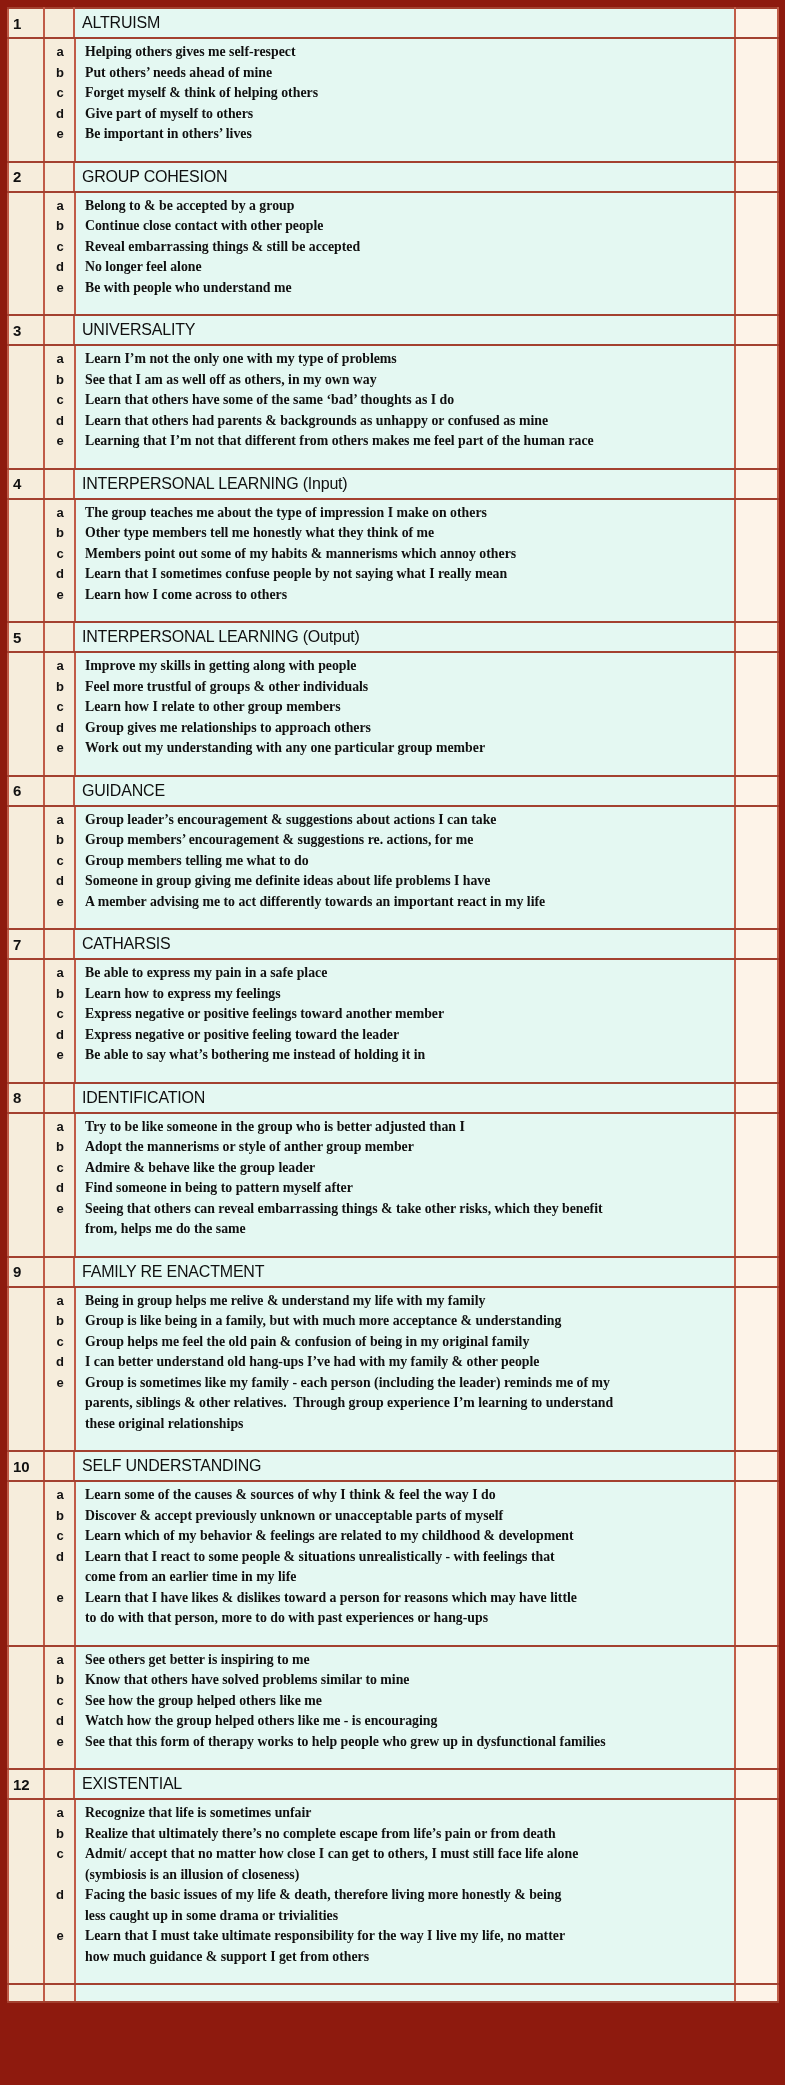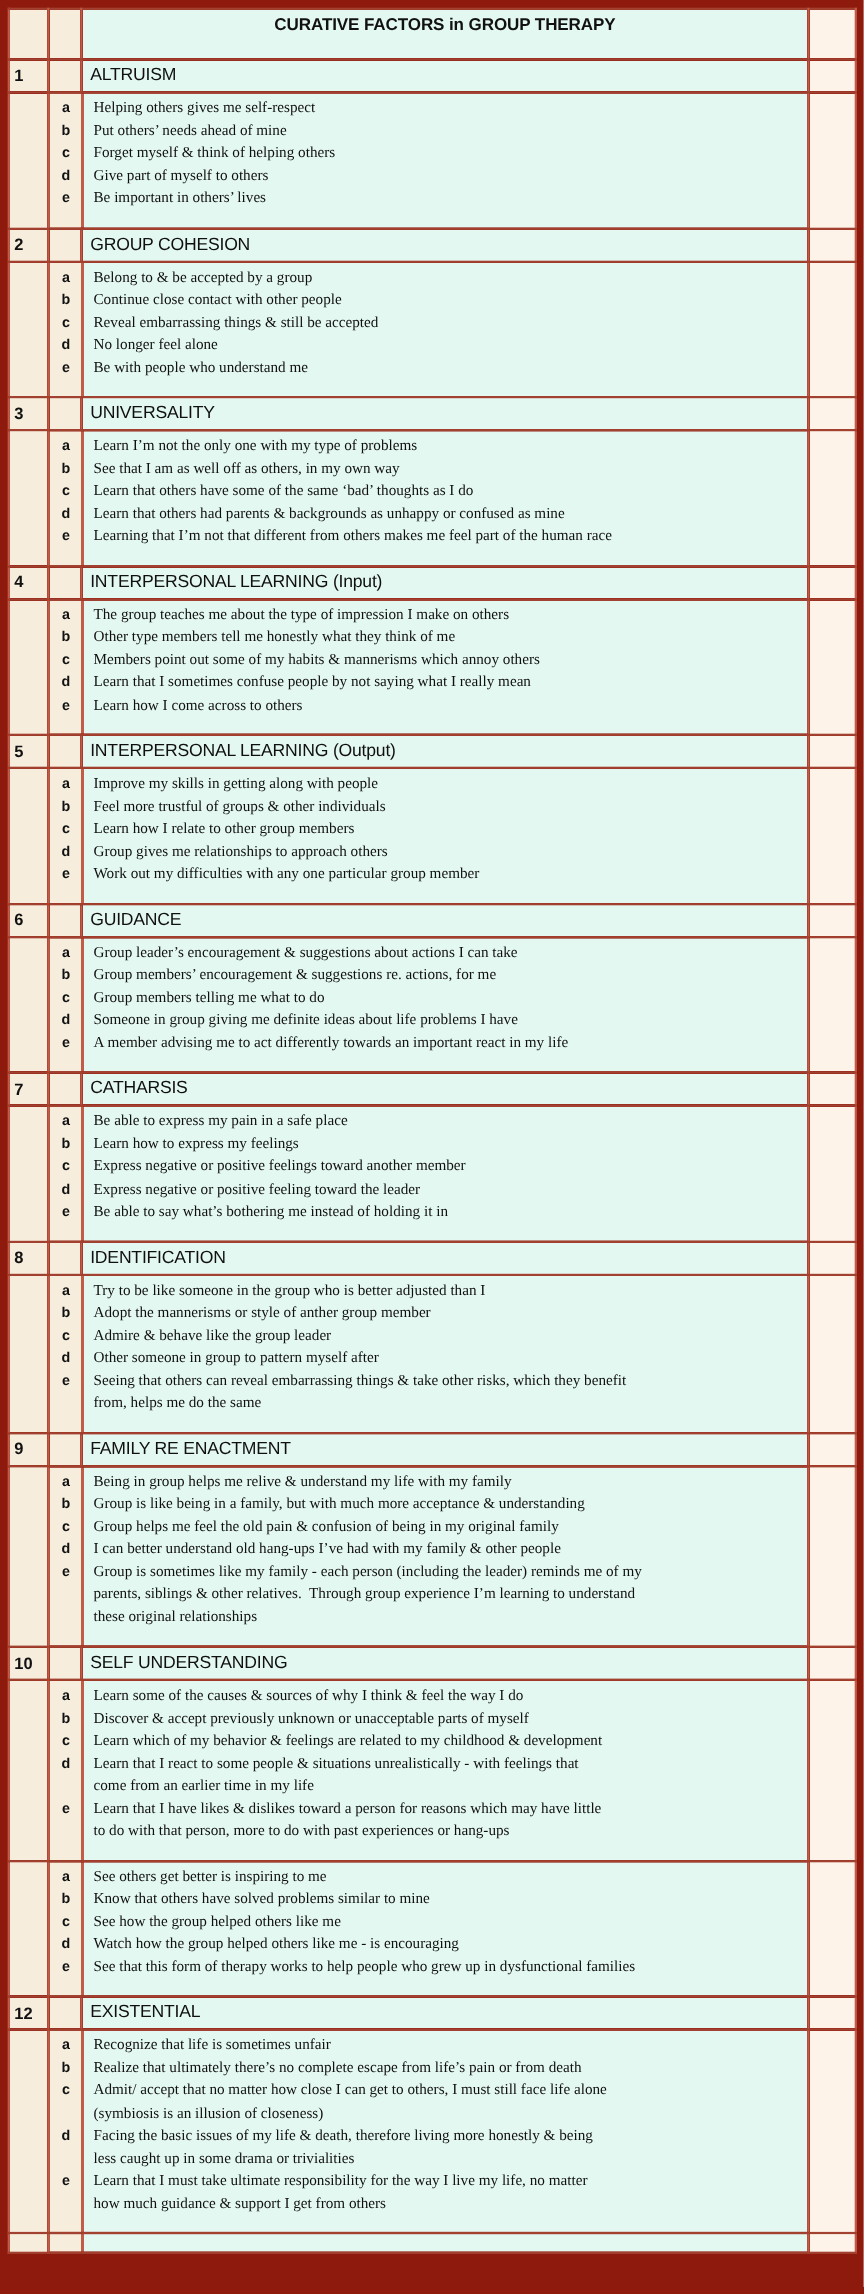--- a/index.html
+++ b/index.html
@@ -75,41 +75,36 @@
     line-height:20.5px;
     color:#111;
   }
   .txt{
     font-family:"Liberation Serif",serif;
     font-size:13.8px;
     line-height:20.5px;
     color:#101010;
     padding:0 14px 0 10px;
     white-space:pre-wrap;
+    font-weight:bold;
   }
   .end-row{height:16px;}
 </style>
 </head>
 <body>
 
 <div class="sheet">
   <table>
     <colgroup>
       <col style="width:36px">
       <col style="width:30px">
       <col>
       <col style="width:43px">
     </colgroup>
     <tbody id="table-body">
-      <tr class="title-row">
-        <td class="cream"></td>
-        <td class="cream"></td>
-        <td class="title-cell">CURATIVE FACTORS in GROUP THERAPY</td>
-        <td class="peach"></td>
-      </tr>
       <tr class="header-row">
           <td class="cream num-cell">1</td>
           <td class="cream"></td>
           <td class="heading-cell">ALTRUISM</td>
           <td class="peach"></td>
         </tr>
         <tr class="items-row">
           <td class="cream"></td>
           <td class="items-cell" colspan="2">
             <div class="items">
@@ -211,21 +206,21 @@
             <div class="items">
               <div class="ltr">a</div>
               <div class="txt">Improve my skills in getting along with people</div>
               <div class="ltr">b</div>
               <div class="txt">Feel more trustful of groups &amp; other individuals</div>
               <div class="ltr">c</div>
               <div class="txt">Learn how I relate to other group members</div>
               <div class="ltr">d</div>
               <div class="txt">Group gives me relationships to approach others</div>
               <div class="ltr">e</div>
-              <div class="txt">Work out my difficulties with any one particular group member</div>
+              <div class="txt">Work out my understanding with any one particular group member</div>
             </div>
           </td>
           <td class="peach"></td>
         </tr>
         <tr class="header-row">
           <td class="cream num-cell">6</td>
           <td class="cream"></td>
           <td class="heading-cell">GUIDANCE</td>
           <td class="peach"></td>
         </tr>
@@ -281,21 +276,21 @@
           <td class="cream"></td>
           <td class="items-cell" colspan="2">
             <div class="items">
               <div class="ltr">a</div>
               <div class="txt">Try to be like someone in the group who is better adjusted than I</div>
               <div class="ltr">b</div>
               <div class="txt">Adopt the mannerisms or style of anther group member</div>
               <div class="ltr">c</div>
               <div class="txt">Admire &amp; behave like the group leader</div>
               <div class="ltr">d</div>
-              <div class="txt">Other someone in group to pattern myself after</div>
+              <div class="txt">Find someone in being to pattern myself after</div>
               <div class="ltr">e</div>
               <div class="txt">Seeing that others can reveal embarrassing things &amp; take other risks, which they benefit
 from, helps me do the same</div>
             </div>
           </td>
           <td class="peach"></td>
         </tr>
         <tr class="header-row">
           <td class="cream num-cell">9</td>
           <td class="cream"></td>

